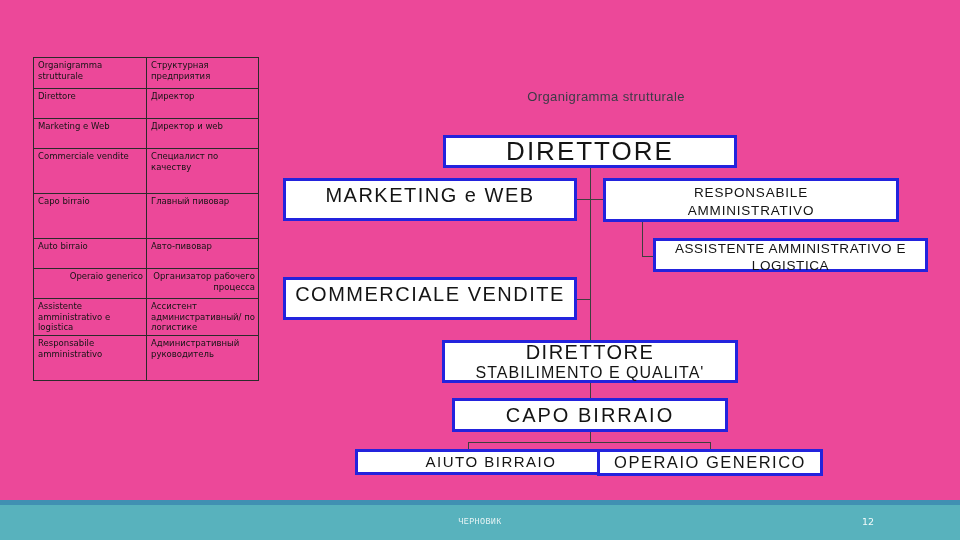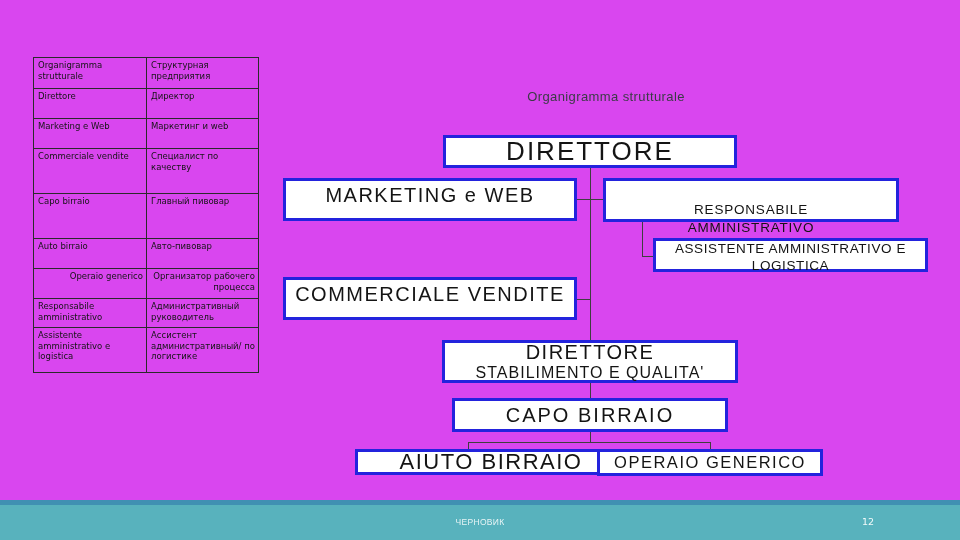--- a/index.html
+++ b/index.html
@@ -1,17 +1,17 @@
 <!DOCTYPE html>
 <html style="--box-border: #2323dd;"><head>
 <meta charset="utf-8">
 <style>
   html,body { margin:0; padding:0; background:#888; }
   .slide {
-    position:relative; width:960px; height:540px; background:#d946ef;
+    position:relative; width:960px; height:540px; background:#ec4899;
     overflow:hidden; font-family:"Liberation Sans", sans-serif;
     margin:0 auto;
   }
 
   
   .glossary {
     position:absolute; left:33px; top:57px; width:225px;
     border-collapse:collapse; table-layout:fixed;
     font-family:"DejaVu Sans", sans-serif; font-size:8.5px; line-height:1.25;
     color:#141414;
@@ -36,28 +36,28 @@
 
   
   .node {
     position:absolute; background:#fff; border:3px solid var(--box-border,#2323dd);
     box-sizing:border-box; display:flex; flex-direction:column; align-items:center;
     color:#141414; text-align:center; white-space:nowrap; line-height:1.15;
   }
   .node span { display:block; }
   #n-direttore    { left:443px; top:135px; width:294px; height:33px; justify-content:center; font-size:26px; letter-spacing:2px; }
   #n-marketing    { left:283px; top:178px; width:294px; height:43px; justify-content:flex-start; padding-top:3px; font-size:20px; letter-spacing:1.5px; }
-  #n-responsabile { left:603px; top:178px; width:296px; height:44px; justify-content:flex-start; padding-top:20px; font-size:13.5px; letter-spacing:0.8px; line-height:1.3; }
+  #n-responsabile { left:603px; top:178px; width:296px; height:44px; justify-content:flex-start; padding-top:3px; font-size:13.5px; letter-spacing:0.8px; line-height:1.3; }
   #n-assistente   { left:653px; top:238px; width:275px; height:34px; justify-content:flex-start; font-size:13.5px; letter-spacing:0.6px; line-height:1.25; }
   #n-commerciale  { left:283px; top:277px; width:294px; height:43px; justify-content:flex-start; padding-top:3px; font-size:20px; letter-spacing:1.5px; }
   #n-stabilimento { left:442px; top:340px; width:296px; height:43px; justify-content:center; }
   #n-stabilimento .line1 { font-size:20px; letter-spacing:1.5px; }
   #n-stabilimento .line2 { font-size:16px; letter-spacing:1px; }
   #n-capo         { left:452px; top:398px; width:276px; height:34px; justify-content:center; font-size:20px; letter-spacing:2px; }
-  #n-aiuto        { left:355px; top:449px; width:272px; height:26px; justify-content:center; font-size:22px; letter-spacing:1.5px; }
+  #n-aiuto        { left:355px; top:449px; width:272px; height:26px; justify-content:center; font-size:15px; letter-spacing:1.5px; }
   #n-operaio      { left:597px; top:449px; width:226px; height:27px; justify-content:center; font-size:16.5px; letter-spacing:1.5px; }
 
   
   .vline, .hline { position:absolute; background:#3f3f3f; }
   .vline { width:1px; }
   .hline { height:1px; }
   #c-trunk        { left:590px; top:167px; height:173px; }
   #c-marketing    { left:577px; top:199px; width:26px; }
   #c-commerciale  { left:577px; top:299px; width:14px; }
   #c-resp-v       { left:642px; top:222px; height:34px; }
@@ -66,21 +66,21 @@
   #c-capo-down    { left:590px; top:432px; height:10px; }
   #c-split        { left:468px; top:442px; width:243px; }
   #c-stub-left    { left:468px; top:442px; height:7px; }
   #c-stub-right   { left:710px; top:442px; height:7px; }
 
   
   .footer-strip { position:absolute; left:0; top:500px; width:960px; height:5px; background:#4090b2; }
   .footer-bar   { position:absolute; left:0; top:505px; width:960px; height:35px; background:#58b2bd; }
   .footer-status {
     position:absolute; left:0; top:517px; width:960px; text-align:center;
-    font-size:8.5px; color:#e7f4f5; letter-spacing:0.3px; font-family:Liberation Sans, sans-serif;
+    font-size:8.5px; color:#e7f4f5; letter-spacing:0.3px; font-family:Liberation Mono, monospace;
   }
   .footer-page {
     position:absolute; left:862px; top:516px; font-size:9.5px; color:#f2fafa;
     font-family:"DejaVu Sans", sans-serif;
   }
 </style>
 </head>
 <body>
 
 <div class="slide">
@@ -94,45 +94,45 @@
         <tr>
           <td>Organigramma strutturale</td>
           <td>Структурная предприятия</td>
         </tr>
         <tr>
           <td>Direttore</td>
           <td>Директор</td>
         </tr>
         <tr>
           <td>Marketing e Web</td>
-          <td>Маркетинг и web</td>
+          <td>Директор и web</td>
         </tr>
         <tr>
           <td>Commerciale vendite</td>
           <td>Специалист по качеству</td>
         </tr>
         <tr>
           <td>Capo birraio</td>
           <td>Главный пивовар</td>
         </tr>
         <tr>
           <td>Auto birraio</td>
           <td>Авто-пивовар</td>
         </tr>
         <tr>
           <td>Operaio generico</td>
           <td>Организатор рабочего процесса</td>
         </tr>
         <tr>
+          <td>Assistente amministrativo e logistica</td>
+          <td>Ассистент административный/ по логистике</td>
+        </tr>
+        <tr>
           <td>Responsabile amministrativo</td>
           <td>Административный руководитель</td>
-        </tr>
-        <tr>
-          <td>Assistente amministrativo e logistica</td>
-          <td>Ассистент административный/ по логистике</td>
         </tr>
       </tbody>
   </table>
 
   <div class="chart-title">Organigramma strutturale</div>
 
   <div class="vline" id="c-trunk" style="background: rgb(63, 63, 63);"></div>
   <div class="hline" id="c-marketing" style="background: rgb(63, 63, 63);"></div>
   <div class="hline" id="c-commerciale" style="background: rgb(63, 63, 63);"></div>
   <div class="vline" id="c-resp-v" style="background: rgb(63, 63, 63);"></div>

